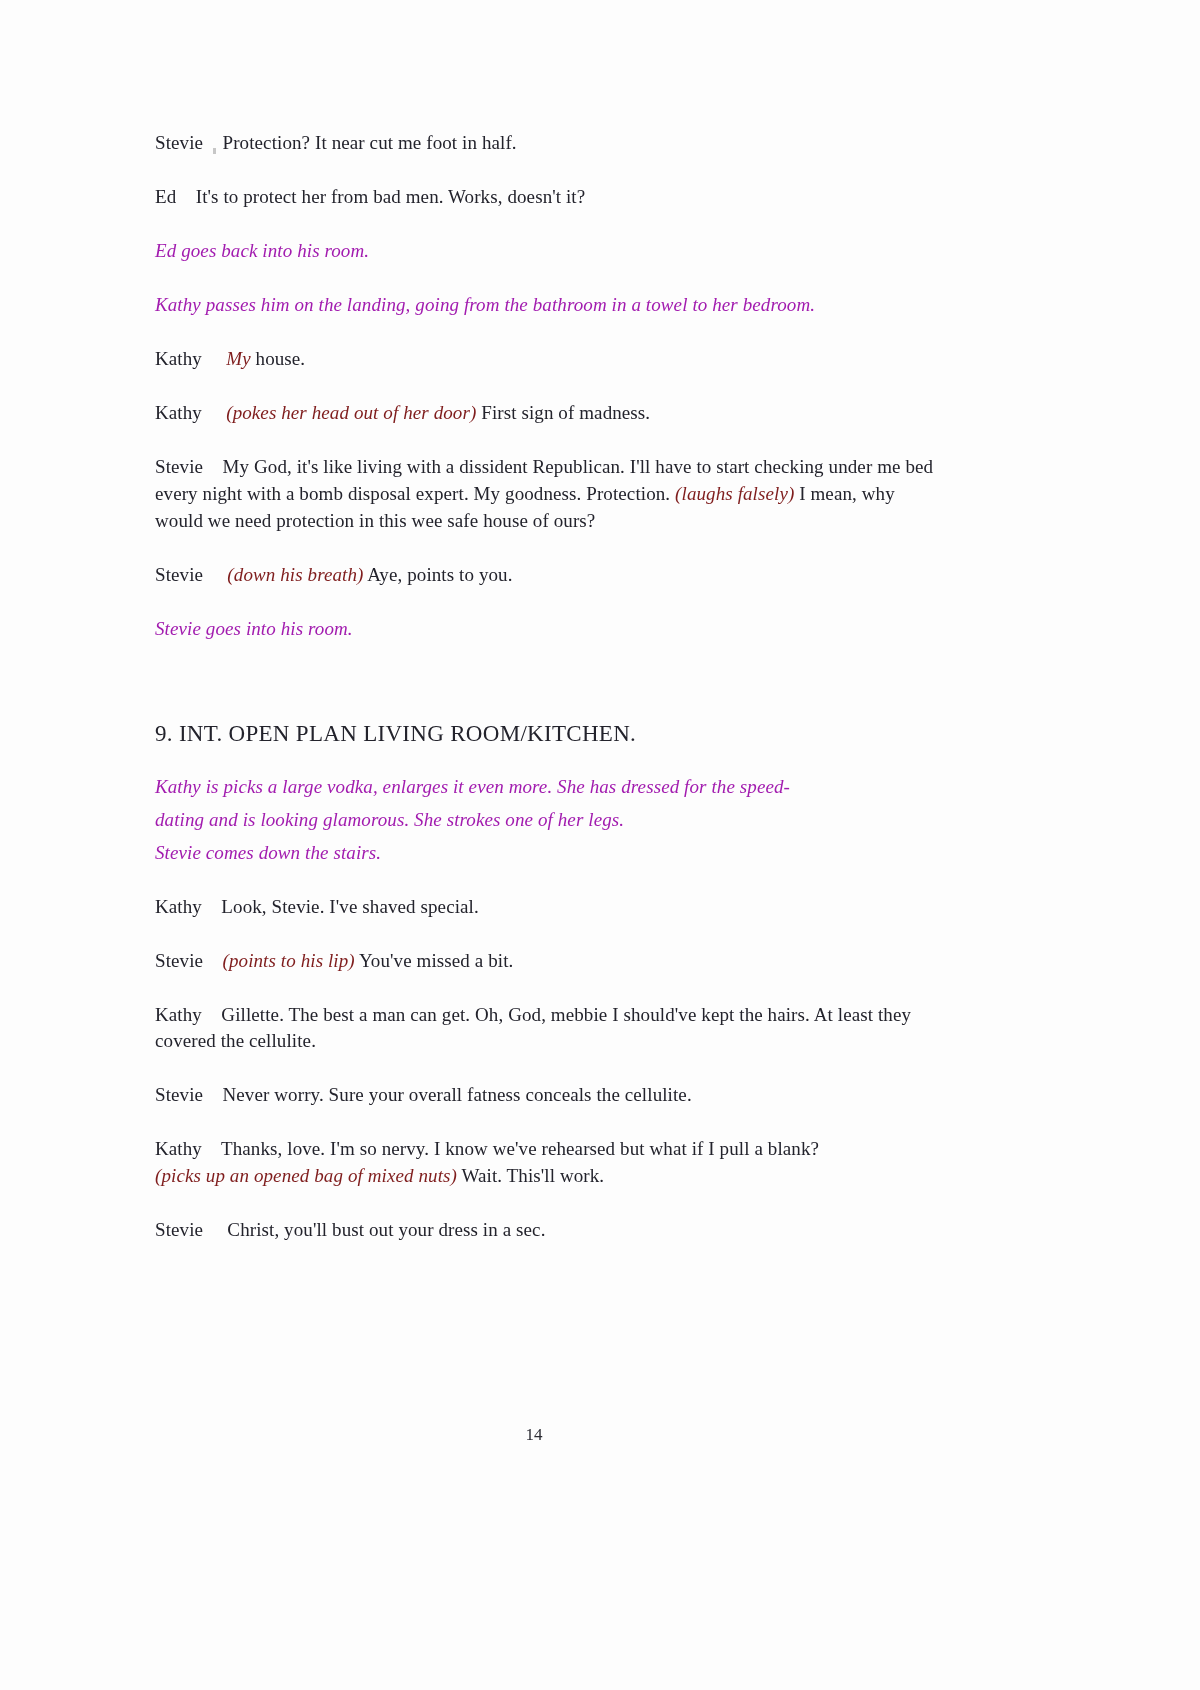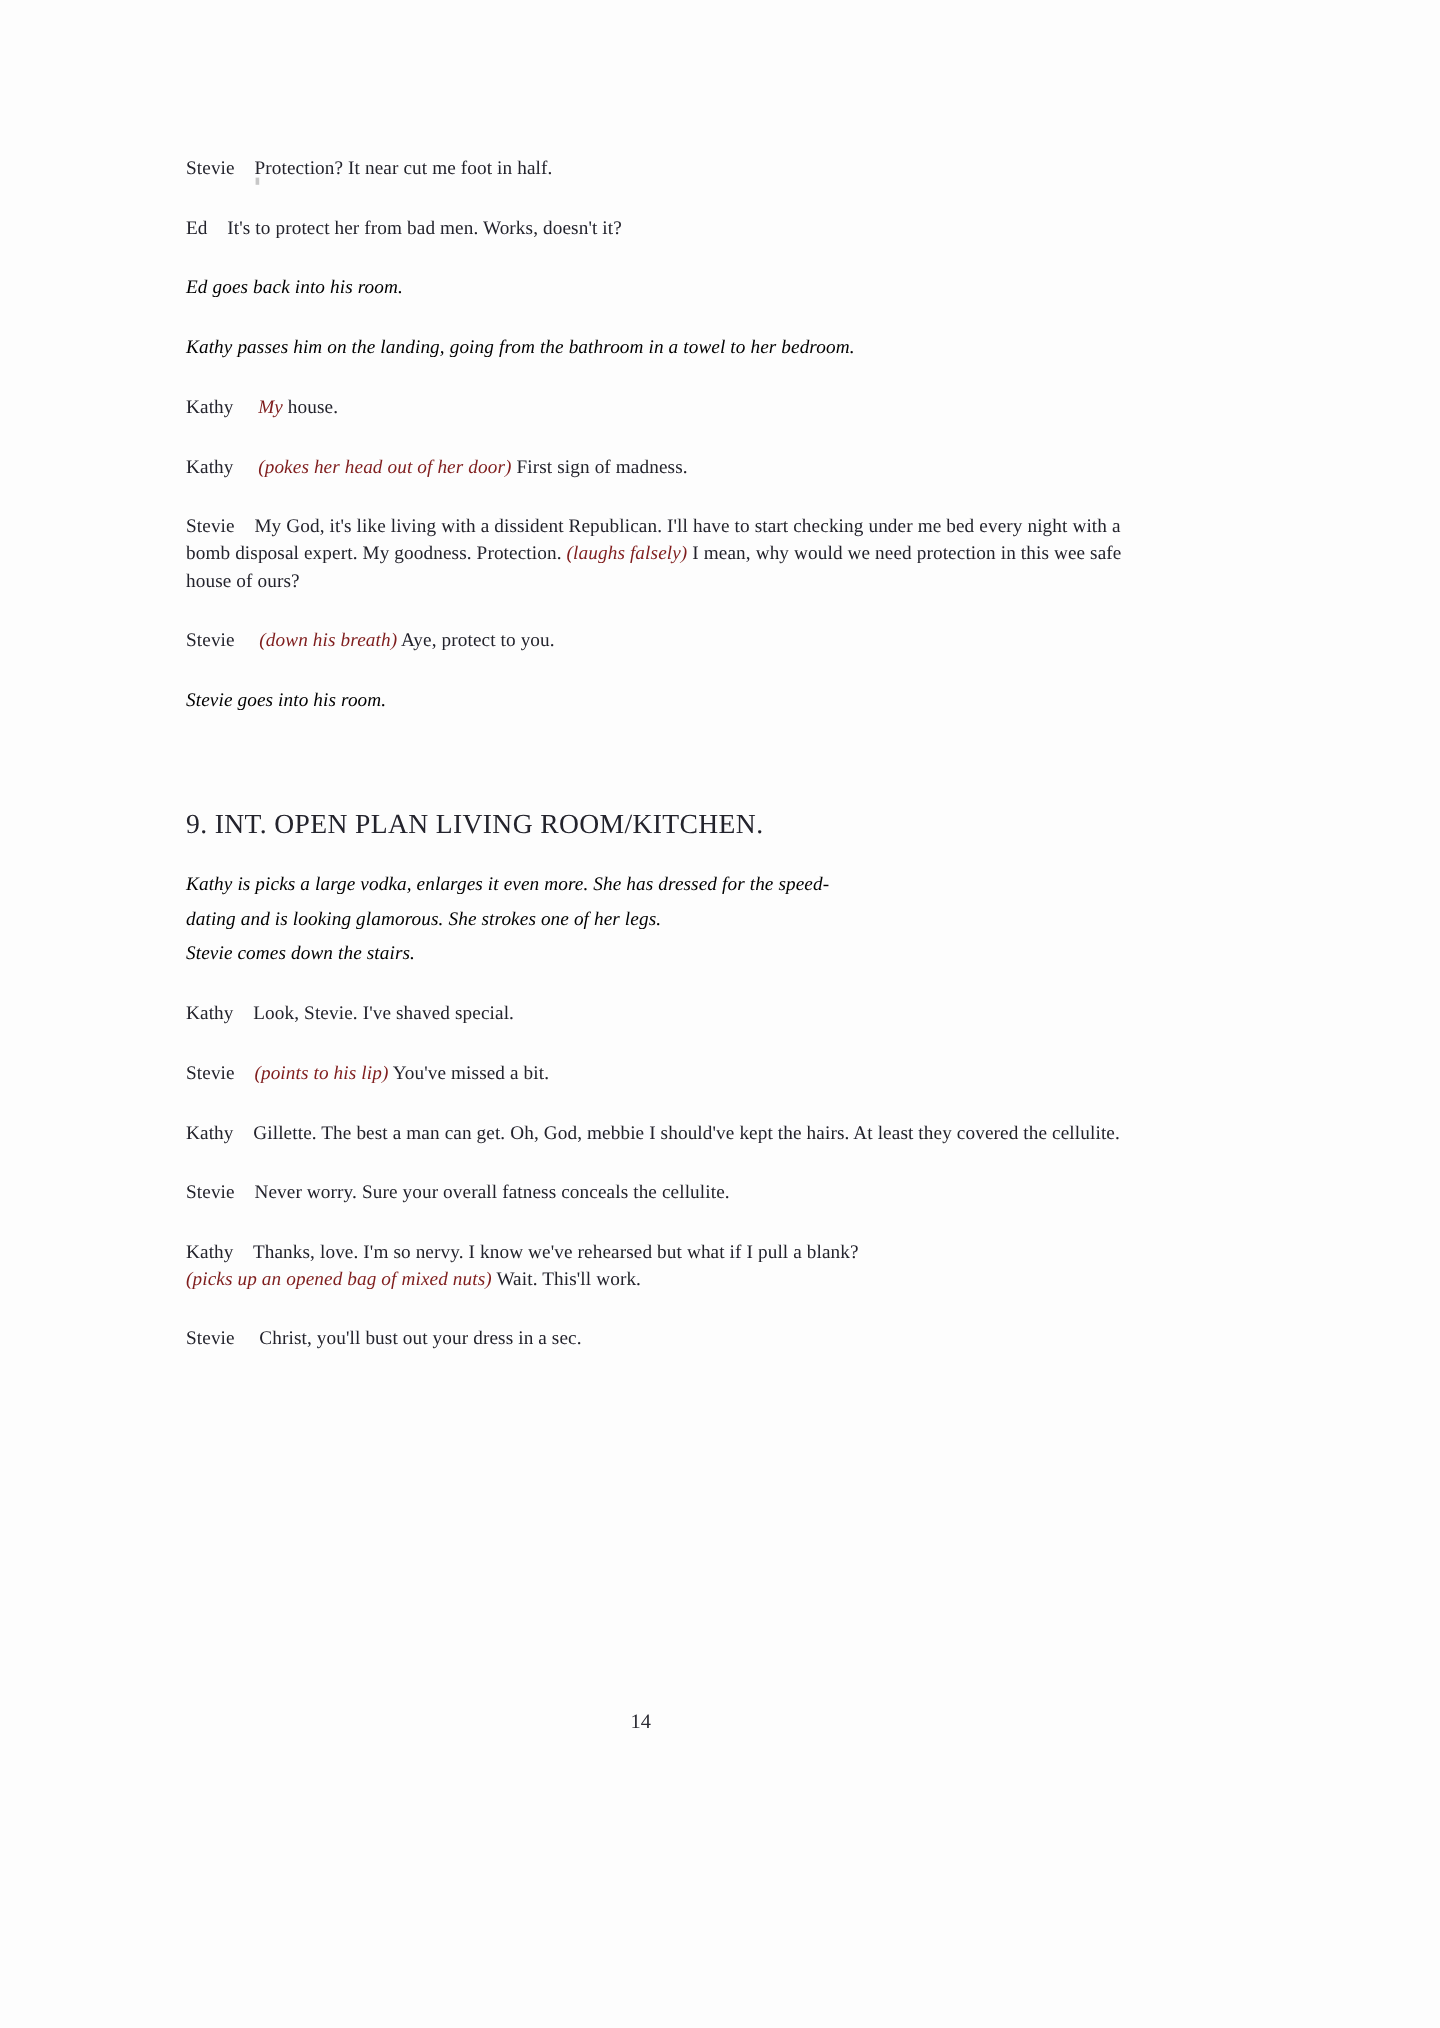--- a/index.html
+++ b/index.html
@@ -32,38 +32,38 @@
     position: absolute;
     left: 213px;
     top: 148px;
     width: 3px;
     height: 6px;
     background: #9a9a9a;
     opacity: .55;
   }
   .block {
     margin: 0 0 27px 0;
-    font-size: 16px;
+    font-size: 19px;
     line-height: 1.42;
     color: #23232c;
     letter-spacing: .1px;
     text-align: left;
   }
   .block.tight { margin-bottom: 6px; }
   .speaker {
     display: inline;
     white-space: pre;
   }
   .dir {
     font-style: italic;
     color: #7f1d1d;
   }
   .stage {
     font-style: italic;
-    color: #000000;
+    color: #a21caf;
   }
   .scene-heading {
     margin: 3px 0 27px 0;
     font-size: 23px;
     letter-spacing: .3px;
     color: #23232c;
   }
   .gap-large { height: 48px; }
   .page-number {
     position: absolute;
@@ -114,21 +114,21 @@
     <p class="block">
       <span class="speaker">Stevie</span>
       <span>&nbsp;&nbsp; </span><span>My God, it's like living with a dissident Republican.  I'll have to start checking under me bed every night with a bomb disposal expert.   My goodness.  Protection.</span>
       <span class="dir">(laughs falsely)</span>
       <span> </span><span>I mean, why would we need protection in this wee safe house of ours?</span>
     </p>
 
     <p class="block">
       <span class="speaker">Stevie</span>
       <span>&nbsp;&nbsp;&nbsp; </span><span class="dir">(down his breath)</span>
-      <span> </span><span>Aye, protect to you.</span>
+      <span> </span><span>Aye, points to you.</span>
     </p>
 
     <p class="block stage">Stevie goes into his room.</p>
 
     <div class="gap-large"></div>
 
     <p class="scene-heading">9.   INT.  OPEN PLAN LIVING ROOM/KITCHEN.</p>
 
     <p class="block tight stage">Kathy is picks a large vodka, enlarges it even more.   She has dressed for the speed-</p>
     <p class="block tight stage">dating and is looking glamorous.  She strokes one of her legs.</p>

